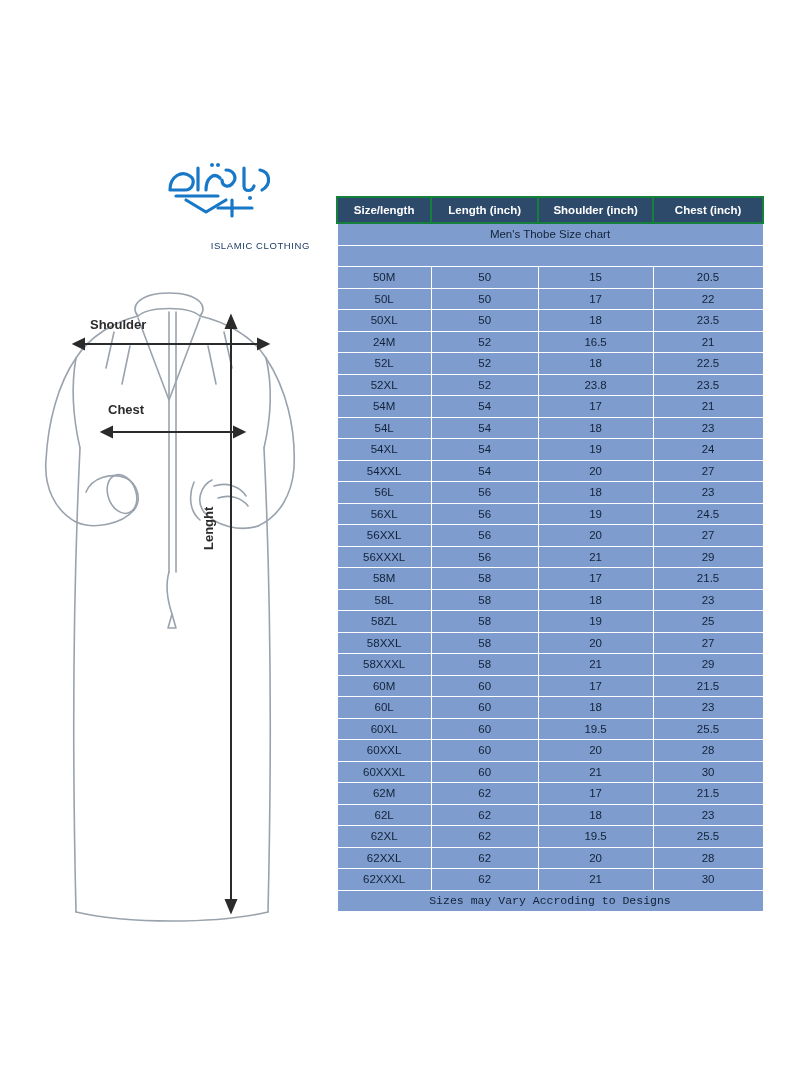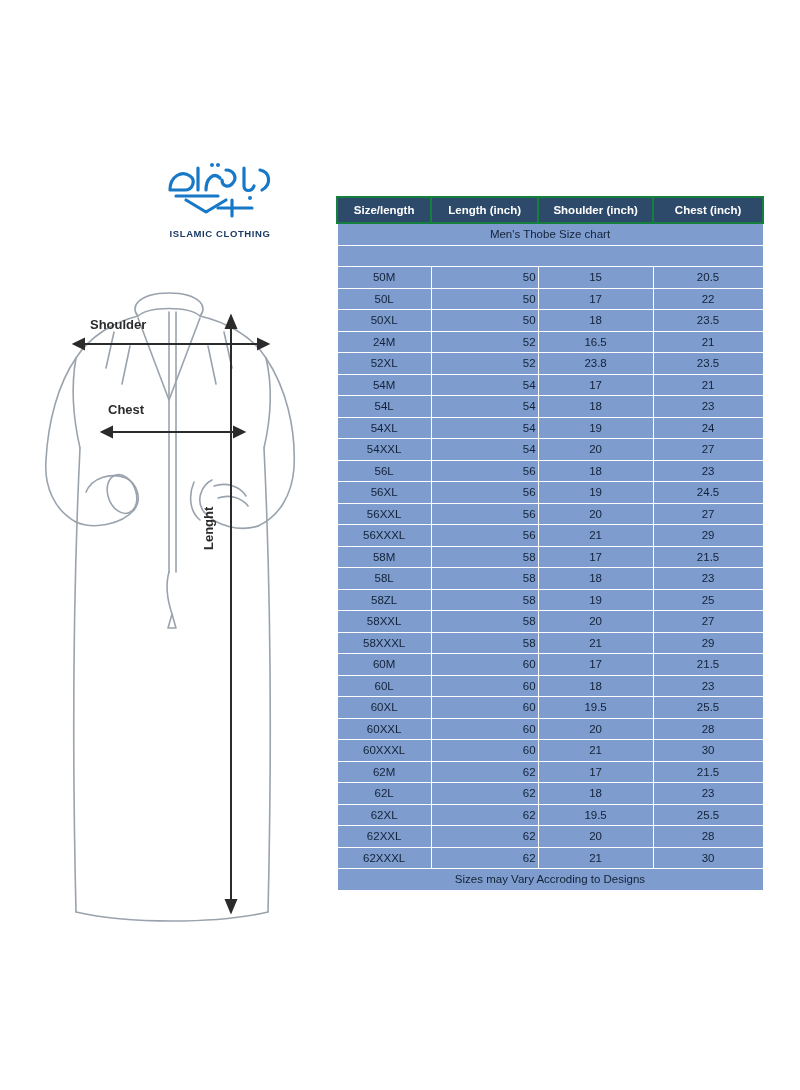--- a/index.html
+++ b/index.html
@@ -31,25 +31,26 @@
     width: 180px;
     text-align: center;
   }
   .brand-mark {
     height: 62px;
     display: flex;
     align-items: center;
     justify-content: center;
   }
   .brand-name {
-    margin-top: 6px;
+    margin-top: 18px;
     font-size: 9.5px;
     letter-spacing: 0.6px;
     color: #1b3a63;
-    font-weight: bold;
+    font-weight: normal;
+    text-align: right;
   }
 
   
   .illustration {
     position: absolute;
     left: 18px;
     top: 272px;
     width: 320px;
     height: 680px;
   }
@@ -106,31 +107,32 @@
   .chart tbody td {
     background: #7e9ccd;
     color: #122238;
     text-align: center;
     height: 20.5px;
     padding: 0 2px;
     border: 1px solid #ffffff;
     font-size: 11.5px;
   }
   .chart tbody tr td:first-child { width: 92px; }
-  .chart tbody tr td:nth-child(2) { width: 108px; text-align: right; }
+  .chart tbody tr td:nth-child(2) { width: 108px; }
   .chart tbody tr td:nth-child(3) { width: 116px; }
   .chart tbody tr td:nth-child(4) { width: 112px; }
   .chart-note td {
     background: #2e4a6b;
     color: #ffffff;
     font-size: 11.5px;
     text-align: left;
     padding: 3px 4px 4px 4px;
     height: 20px;
     border: 1px solid #2e4a6b;
+    font-family: Liberation Mono, monospace;
   }
 </style>
 </head>
 <body>
 
 <div class="page">
 
   <div class="brand">
     <div class="brand-mark">
       <svg width="120" height="62" viewBox="0 0 120 62" aria-hidden="true">
@@ -259,20 +261,26 @@
           <td>18</td>
           <td>23.5</td>
         </tr>
         <tr>
           <td>24M</td>
           <td>52</td>
           <td>16.5</td>
           <td>21</td>
         </tr>
         <tr>
+          <td>52L</td>
+          <td>52</td>
+          <td>18</td>
+          <td>22.5</td>
+        </tr>
+        <tr>
           <td>52XL</td>
           <td>52</td>
           <td>23.8</td>
           <td>23.5</td>
         </tr>
         <tr>
           <td>54M</td>
           <td>54</td>
           <td>17</td>
           <td>21</td>

